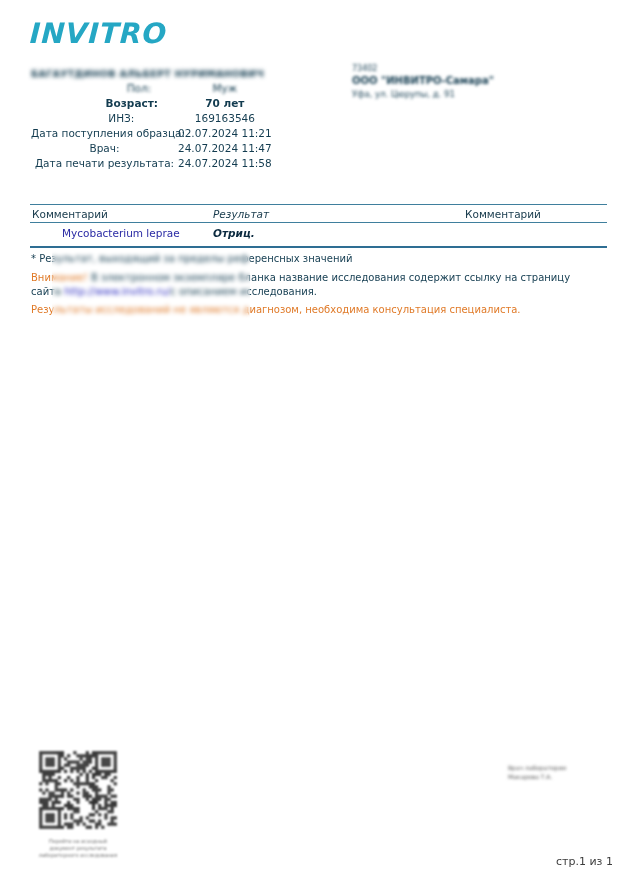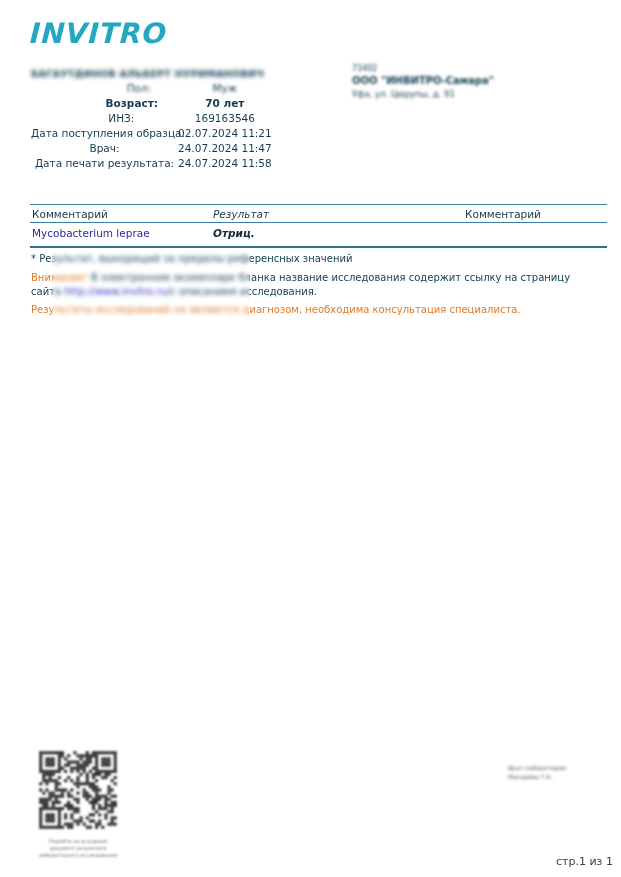--- a/index.html
+++ b/index.html
@@ -37,21 +37,21 @@
 
   
   .tbl { left:30px; top:204px; width:577px; }
   .rule { position:absolute; left:0; width:577px; background:#3f7f9d; height:1px; }
   .rule.r1 { top:0; }
   .rule.r2 { top:18px; }
   .rule.r3 { top:42px; height:1.5px; background:#2e6e93; }
   .th { position:absolute; top:4px; font-size:10.5px; color:#15384a; }
   .td { position:absolute; top:23px; font-size:10.5px; }
   .c1 { left:2px; } .c2 { left:183px;font-style:italic; } .c3 { left:435px; }
-  .test-link { color:#2a2aa4; cursor:pointer; }
+  .test-link { color:#2a2aa4; cursor:pointer;margin-left:30px; }
   .result-val { font-weight:bold; color:#0c2b40; }
 
   
   .note1 { left:31px; top:253px; font-size:10px; }
   .attention { left:31px; top:271px; width:558px; font-size:10px; line-height:13.5px; }
   .orange { color:#e07a28; }
   .weblink { color:#2b2bc0; cursor:pointer; }
   .disclaimer { left:31px; top:304px; font-size:10px; }
 
   

